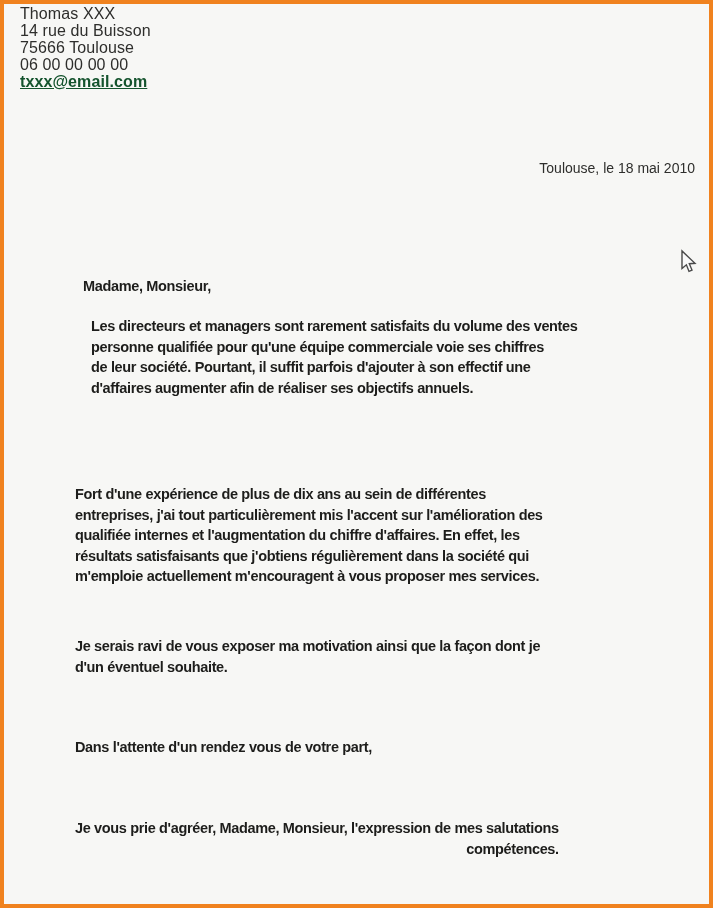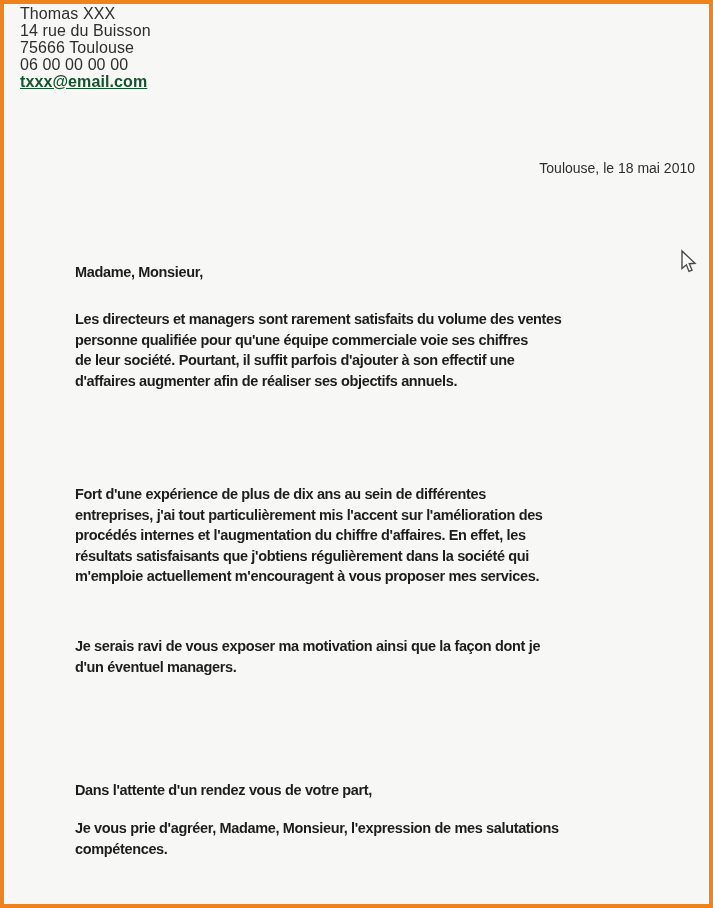--- a/index.html
+++ b/index.html
@@ -41,26 +41,26 @@
   .body-block {
     position: absolute;
     left: 71px;
     color: #1D1D1B;
     font-size: 14.5px;
     font-weight: 700;
     line-height: 20.5px;
     letter-spacing: -0.35px;
   }
   .body-block .tline { white-space: nowrap; }
-  .salutation { top: 258px; }
-  .para-1 { top: 305px; }
+  .salutation { top: 272px; margin-left: 8px; }
+  .para-1 { top: 312px; margin-left: 16px; }
   .para-2 { top: 480px; }
   .para-3 { top: 632px; }
-  .para-4 { top: 733px; margin-top: 43px; }
-  .para-5 { top: 814px; }
+  .para-4 { top: 733px; }
+  .para-5 { top: 814px; text-align: right; }
   .cursor {
     position: absolute;
     left: 673px; top: 245px;
     width: 20px; height: 26px;
     pointer-events: none;
   }
 </style>
 </head>
 <body>
 
@@ -85,28 +85,28 @@
   <div class="body-block para-1">
     <div class="tline">Les directeurs et managers sont rarement satisfaits du volume des ventes</div>
     <div class="tline">personne qualifiée pour qu'une équipe commerciale voie ses chiffres</div>
     <div class="tline">de leur société. Pourtant, il suffit parfois d'ajouter à son effectif une</div>
     <div class="tline">d'affaires augmenter afin de réaliser ses objectifs annuels.</div>
   </div>
 
   <div class="body-block para-2">
     <div class="tline">Fort d'une expérience de plus de dix ans au sein de différentes</div>
     <div class="tline">entreprises, j'ai tout particulièrement mis l'accent sur l'amélioration des</div>
-    <div class="tline">procédés internes et l'augmentation du chiffre d'affaires. En effet, les</div>
+    <div class="tline">qualifiée internes et l'augmentation du chiffre d'affaires. En effet, les</div>
     <div class="tline">résultats satisfaisants que j'obtiens régulièrement dans la société qui</div>
     <div class="tline">m'emploie actuellement m'encouragent à vous proposer mes services.</div>
   </div>
 
   <div class="body-block para-3">
     <div class="tline">Je serais ravi de vous exposer ma motivation ainsi que la façon dont je</div>
-    <div class="tline">d'un éventuel managers.</div>
+    <div class="tline">d'un éventuel souhaite.</div>
   </div>
 
   <div class="body-block para-4">
     <div class="tline">Dans l'attente d'un rendez vous de votre part,</div>
   </div>
 
   <div class="body-block para-5">
     <div class="tline">Je vous prie d'agréer, Madame, Monsieur, l'expression de mes salutations</div>
     <div class="tline">compétences.</div>
   </div>

